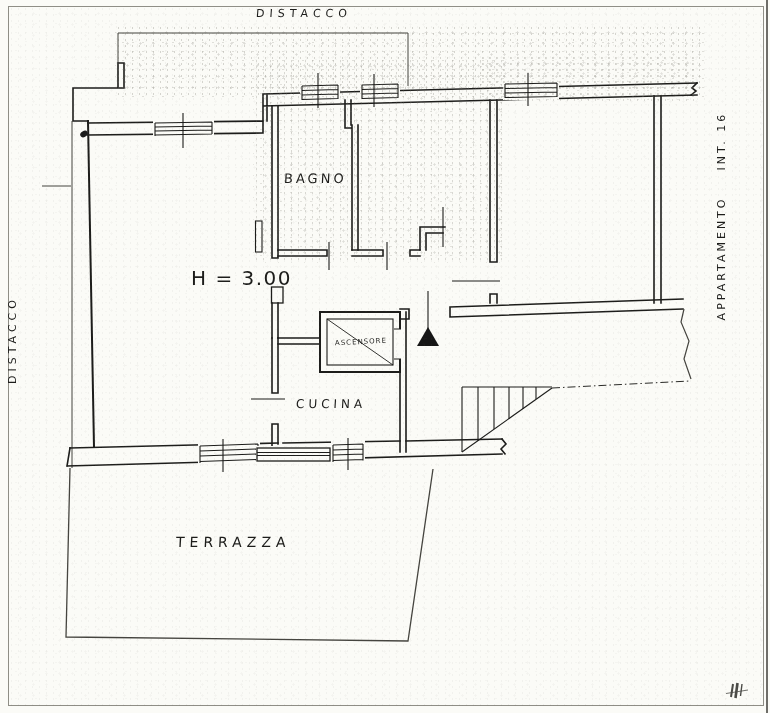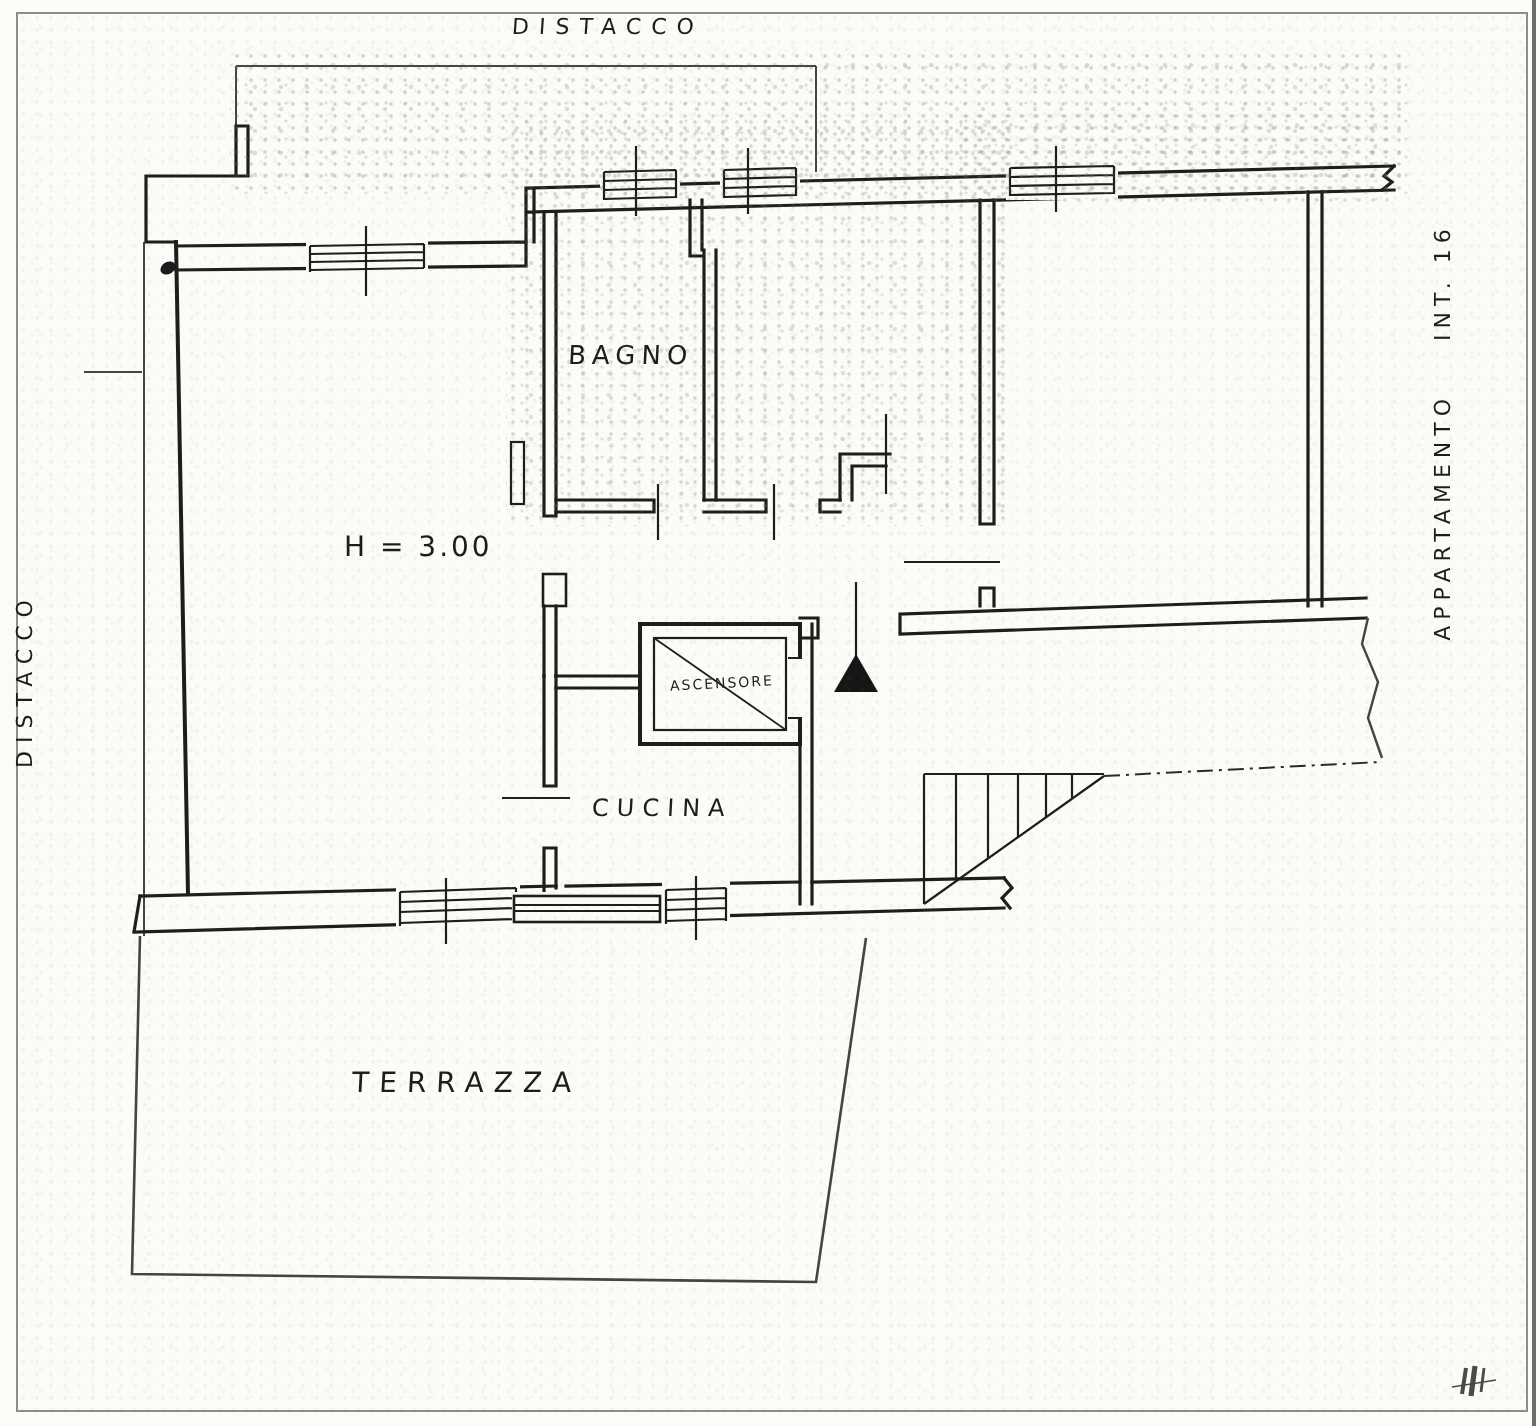--- a/index.html
+++ b/index.html
@@ -20,21 +20,21 @@
       radial-gradient(circle, rgba(96,94,86,.40) 0 .9px, transparent 1.3px);
     background-size:7px 6px,10px 9px,13px 11px;
     background-position:0 0,3px 4px,6px 2px;}
   .lbl{position:absolute;z-index:3;color:#1d1d1b;white-space:pre;}
   .lbl-distacco-top{left:256px;top:7px;font-size:11px;letter-spacing:5px;transform:skewX(-4deg);}
   .lbl-distacco-left{left:-41px;top:332px;width:110px;height:16px;font-size:11px;letter-spacing:4px;
       text-align:center;transform:rotate(-90deg);}
   .lbl-apartment-right{left:618px;top:208px;width:210px;height:16px;font-size:11px;letter-spacing:3px;
       text-align:center;transform:rotate(-90deg);}
   .lbl-bagno{left:284px;top:171px;font-size:13px;letter-spacing:3px;transform:skewX(-3deg);}
-  .lbl-h300{left:172px;top:266px;font-size:14px;letter-spacing:1.5px;}
+  .lbl-h300{left:191px;top:266px;font-size:20px;letter-spacing:1.5px;}
   .lbl-ascensore{left:330px;top:338px;width:62px;font-size:7px;letter-spacing:1px;text-align:center;
       transform:rotate(-3deg);}
   .lbl-cucina{left:296px;top:397px;font-size:12px;letter-spacing:4px;transform:skewX(-3deg);}
   .lbl-terrazza{left:176px;top:534px;font-size:14px;letter-spacing:5px;transform:skewX(-3deg);}
   .scan-edge-right{position:absolute;right:2px;top:0;width:2px;height:713px;background:#6e6d68;z-index:4;}
 </style>
 </head>
 <body>
 
 <div id="page">

